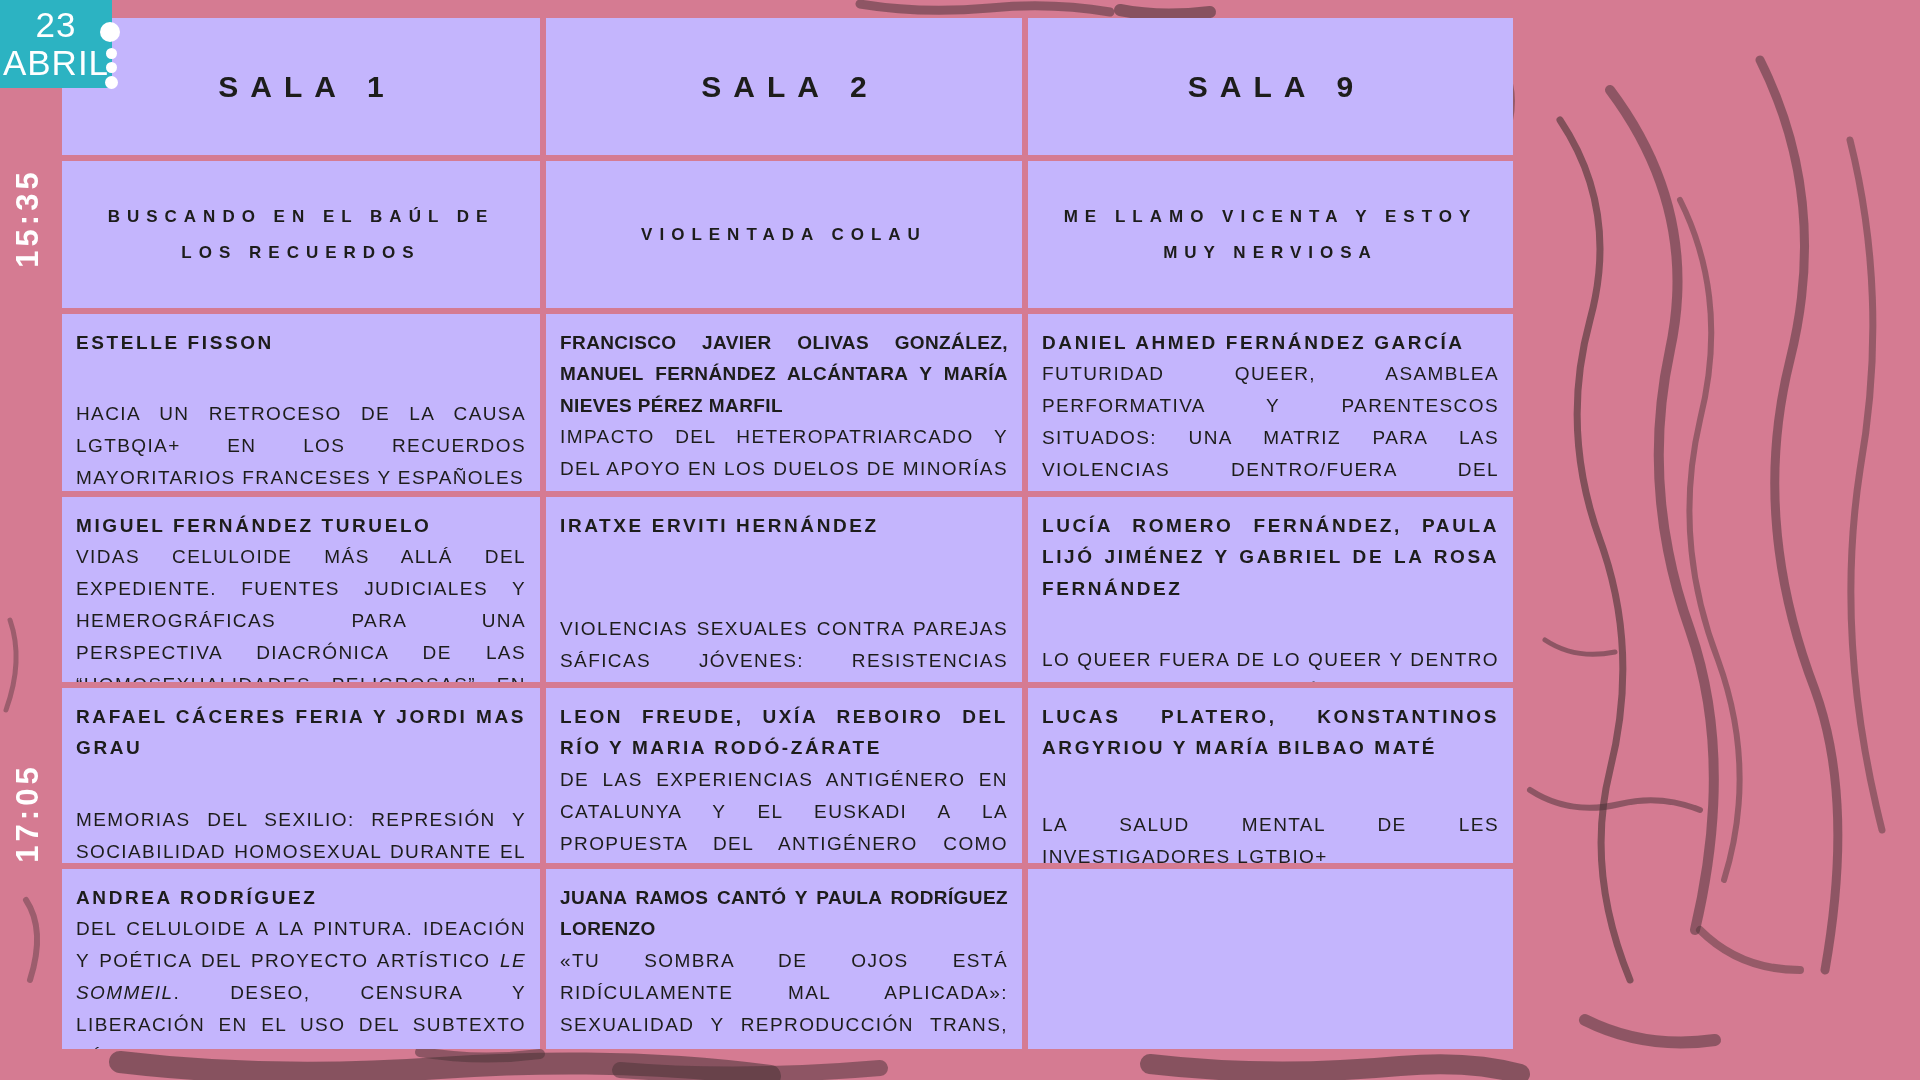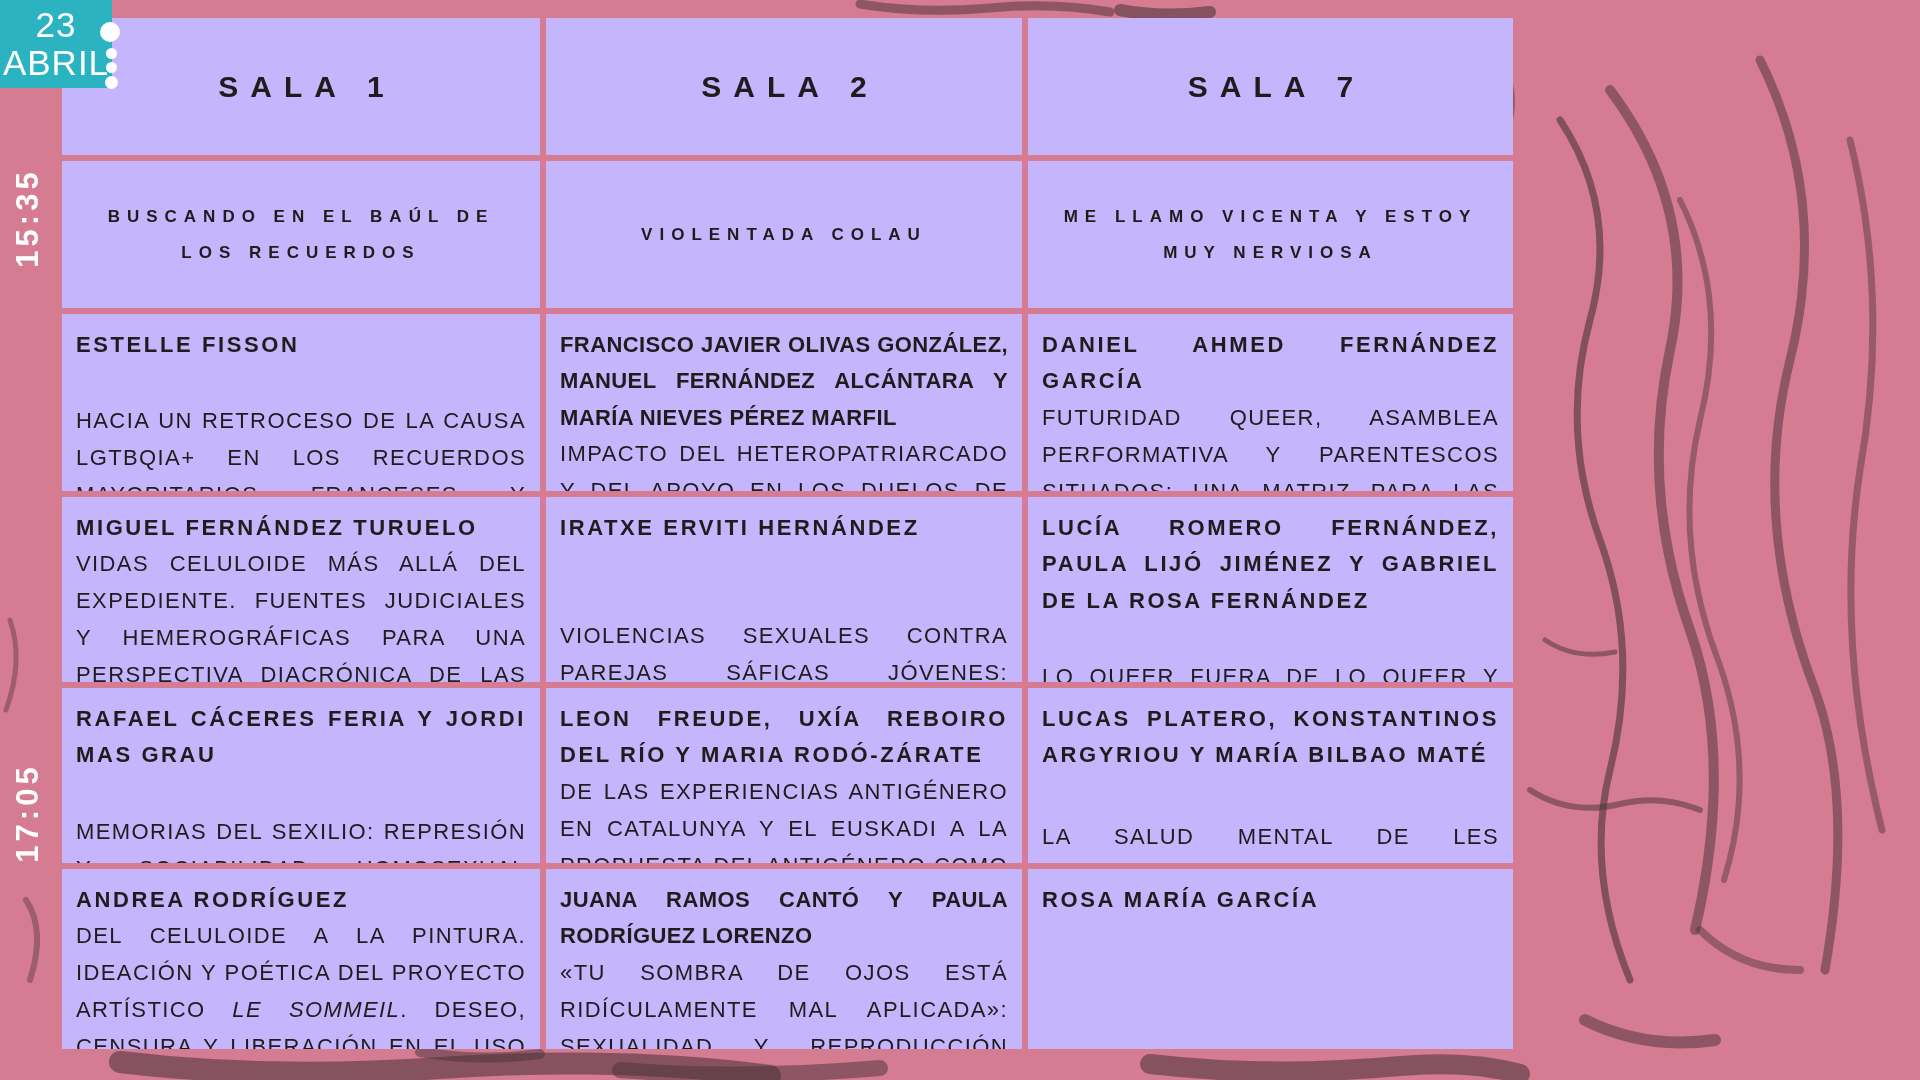--- a/index.html
+++ b/index.html
@@ -23,21 +23,21 @@
   .cell{background:#c4b5fd;box-sizing:border-box;overflow:hidden;}
   .room{
     display:flex;align-items:center;justify-content:center;
     font-weight:700;font-size:30px;letter-spacing:12px;text-indent:12px;
   }
   .session{
     display:flex;align-items:center;justify-content:center;text-align:center;
     font-weight:700;font-size:17px;letter-spacing:7px;line-height:2.1;
     padding:0 28px;
   }
-  .talk{padding:13px 14px 24px 14px;font-size:22px;}
+  .talk{padding:13px 14px 24px 14px;font-size:19px;}
   .authors{
     font-weight:700;letter-spacing:2.6px;line-height:1.65;
     text-align:justify;text-align-last:left;
   }
   .authors.condensed{letter-spacing:0.4px;}
   .ttl{
     font-weight:400;letter-spacing:1.4px;line-height:1.68;
     text-align:justify;text-align-last:left;
   }
   .gap40{margin-top:40px;}
@@ -97,21 +97,21 @@
 
 <div class="grid">
 
   <div class="cell room">
       <span>SALA 1</span>
     </div>
   <div class="cell room">
       <span>SALA 2</span>
     </div>
   <div class="cell room">
-      <span>SALA 7</span>
+      <span>SALA 9</span>
     </div>
 
   <div class="cell session">
       <span>BUSCANDO EN EL BAÚL DE LOS RECUERDOS</span>
     </div>
   <div class="cell session">
       <span>VIOLENTADA COLAU</span>
     </div>
   <div class="cell session">
       <span>ME LLAMO VICENTA Y ESTOY MUY NERVIOSA</span>
@@ -158,21 +158,20 @@
 
   <div class="cell talk">
     <div class="authors">ANDREA RODRÍGUEZ</div>
     <div class="ttl"><span>DEL CELULOIDE A LA PINTURA. IDEACIÓN Y POÉTICA DEL PROYECTO ARTÍSTICO </span><em>LE SOMMEIL</em><span>. DESEO, CENSURA Y LIBERACIÓN EN EL USO DEL SUBTEXTO SÁFICO (1930-1965)</span></div>
   </div>
   <div class="cell talk">
     <div class="authors condensed">JUANA RAMOS CANTÓ Y PAULA RODRÍGUEZ LORENZO</div>
     <div class="ttl">«TU SOMBRA DE OJOS ESTÁ RIDÍCULAMENTE MAL APLICADA»: SEXUALIDAD Y REPRODUCCIÓN TRANS, RESISTENCIAS FRENTE AL SILENCIO Y LA TERGIVERSACIÓN CLÍNICA</div>
   </div>
   <div class="cell talk">
-    <div class="authors">ROSA MARÍA GARCÍA</div>
   </div>
 </div>
 
 <div class="badge">
   <div class="bg"></div>
   <div class="notch n1"></div>
   <div class="notch n2"></div>
   <div class="notch n3"></div>
   <div class="notch n4"></div>
   <span>23</span>

